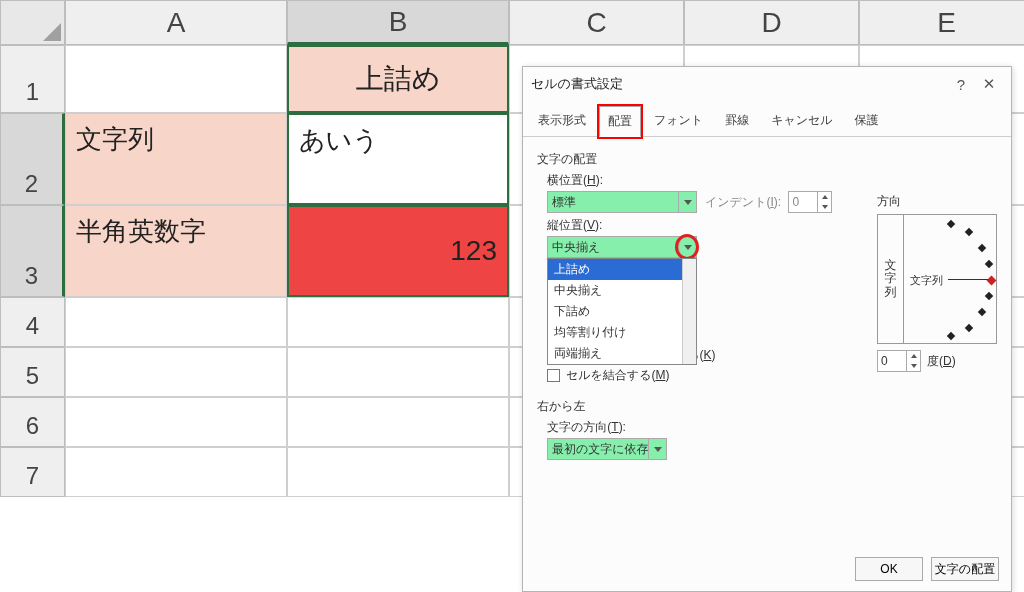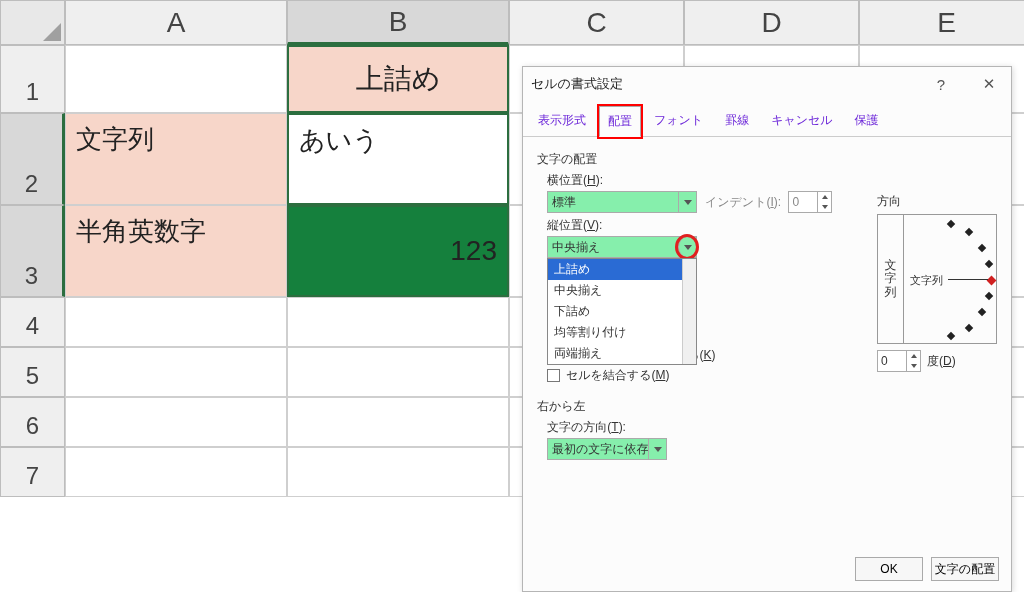--- a/index.html
+++ b/index.html
@@ -9,32 +9,32 @@
   .sheet { position: absolute; left: 0; top: 0; width: 1024px; }
   .corner { width: 65px; height: 45px; background: #e8e8e8; border: 1px solid #bdbdbd; position: relative; }
   .corner::after { content:""; position:absolute; right:3px; bottom:3px; width:0;height:0;
     border-left:18px solid transparent; border-bottom:18px solid #a0a0a0; }
   .colhdr { height: 45px; background: #efefef; border: 1px solid #bdbdbd; text-align:center; font-size:28px; color:#444; display:flex; align-items:center; justify-content:center; }
   .colhdr.sel { background:#d8d8d8; border-bottom:3px solid #2c6e3f; }
   .rowhdr { width: 65px; background:#efefef; border:1px solid #bdbdbd; text-align:center; font-size:24px; color:#444; display:flex; align-items:flex-end; justify-content:center; padding-bottom:6px; }
   .rowhdr.sel { background:#d8d8d8; border-right:3px solid #2c6e3f; }
   .cell { border:1px solid #cfcfcf; font-size:26px; color:#222; display:flex; align-items:center; padding:0 10px; }
   .cell.peach { background:#f7d6c9; }
-  .cell.selcell { background:#15803d; }
+  .cell.selcell { background:#ef4444; }
   .cell.selgreen { border:2px solid #2c6e3f; }
   table.grid { border-collapse:collapse; }
   table.grid td { padding:0; }
 
   
   .dialog { position:absolute; left:522px; top:66px; width:490px; height:526px; background:#fcfcfc; border:1px solid #b5b5b5; box-shadow:1px 1px 6px rgba(0,0,0,.15); }
-  .titlebar { height:34px; display:flex; align-items:center; padding:0 8px; font-size:13px; color:#222;gap:20px; }
+  .titlebar { height:34px; display:flex; align-items:center; padding:0 8px; font-size:13px; color:#222; }
   .titlebar .spacer { flex:1; }
   .titlebar .qmark, .titlebar .xmark { width:28px; text-align:center; font-size:15px; color:#555; cursor:pointer; }
   .tabs { display:flex; padding:4px 6px 0 6px; gap:4px; border-bottom:1px solid #ccc; font-size:12px; }
-  .tab { padding:6px 8px 6px 8px; color:#6d28d9; cursor:pointer; border:1px solid transparent; }
+  .tab { padding:6px 8px 6px 8px; color:#404040; cursor:pointer; border:1px solid transparent; }
   .tab.active { border:1px solid #aaa; border-bottom:1px solid #fcfcfc; background:#fcfcfc; position:relative; top:1px; outline:2px solid #ff0000; }
   .dlgbody { padding:10px 14px; font-size:12px; color:#333; position:relative; }
   .group-title { font-size:12px; margin:4px 0 4px 0; }
   .sublabel { font-size:12px; margin:4px 0 2px 10px; }
   .combo { margin-left:10px; height:22px; width:150px; border:1px solid #aaa; display:flex; align-items:center; font-size:12px; padding:0 4px; background:#86efac; position:relative; }
   .combo .chev { position:absolute; right:0; top:0; width:18px; height:100%; border-left:1px solid #aaa; display:flex;align-items:center;justify-content:center; }
   .combo .chev::after { content:""; border-left:4px solid transparent; border-right:4px solid transparent; border-top:5px solid #555; }
   .combo.ringed .chev { outline:3px solid #e02020; border-radius:50%; }
   .indent-row { display:flex; align-items:center; gap:8px; }
   .spin { width:44px; height:22px; border:1px solid #aaa; display:flex; align-items:center; padding-left:3px; font-size:12px; background:#fff; position:relative; margin-left:4px; }

